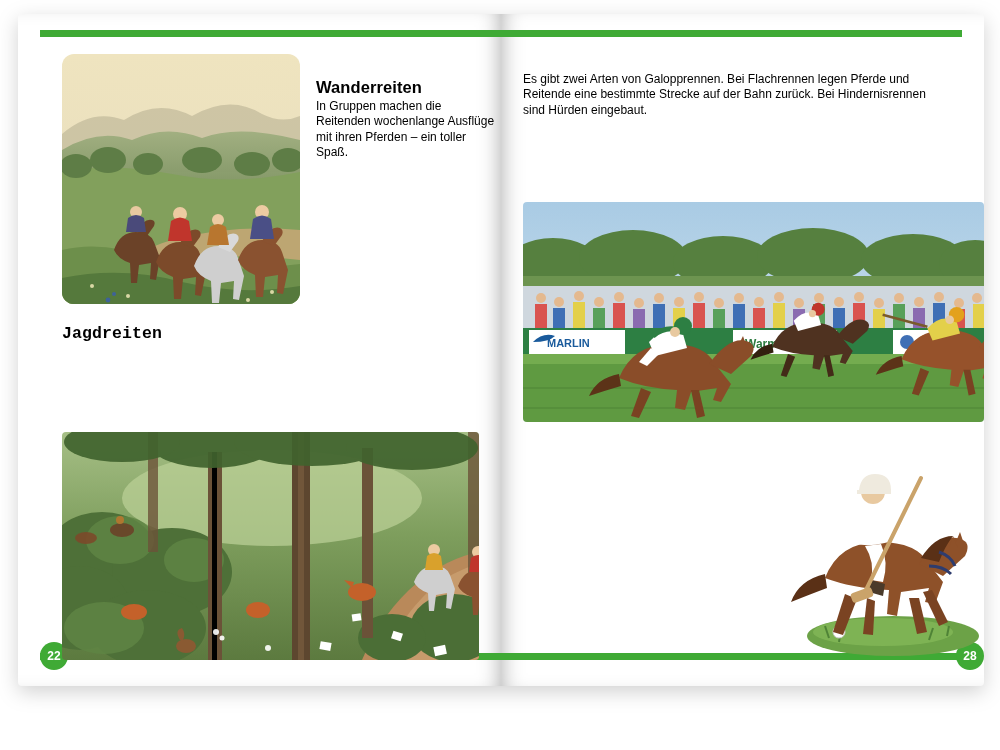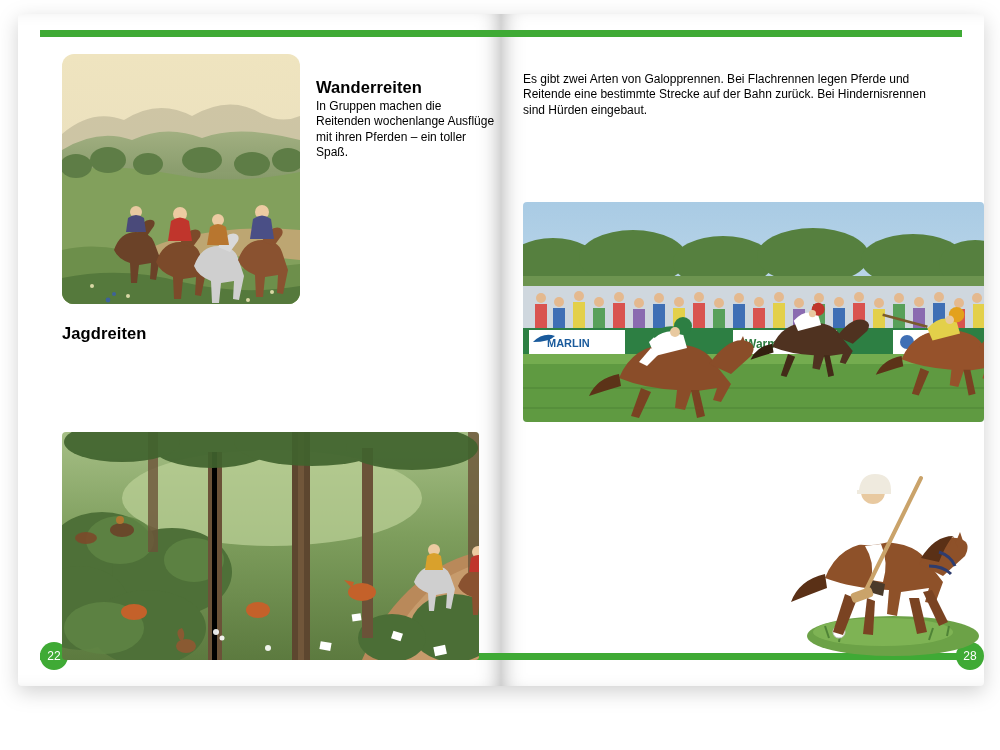--- a/index.html
+++ b/index.html
@@ -60,21 +60,21 @@
   
   .page-num {
     position: absolute;
     bottom: 16px;
     width: 28px;
     height: 28px;
     border-radius: 50%;
     background: #3faa35;
     color: #ffffff;
     font-size: 12px;
-    font-weight: normal;
+    font-weight: bold;
     display: flex;
     align-items: center;
     justify-content: center;
   }
   .page-num-left { left: 22px; }
   .page-num-right { right: 0px; }
 
   
   .content {
     position: absolute;
@@ -118,20 +118,21 @@
     position: absolute;
     left: 254px; top: 24px;
     width: 180px;
   }
 
   .block-jagdreiten {
     position: absolute;
     top: 274px;
     left: 0;
     width: 100%;
+    font-family: Liberation Mono, monospace;
   }
   .img-jagdreiten {
     position: absolute;
     top: 382px;
     left: 0;
     width: 417px;
     height: 228px;
     border-radius: 4px;
     overflow: hidden;
   }

